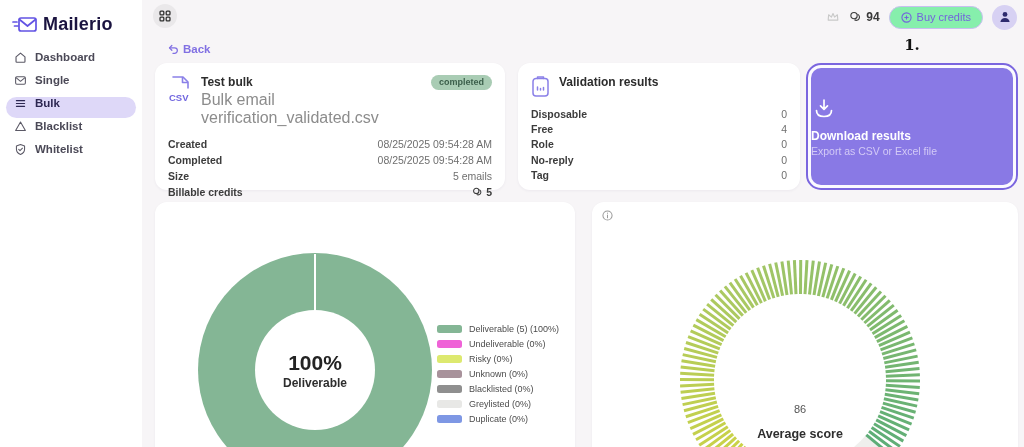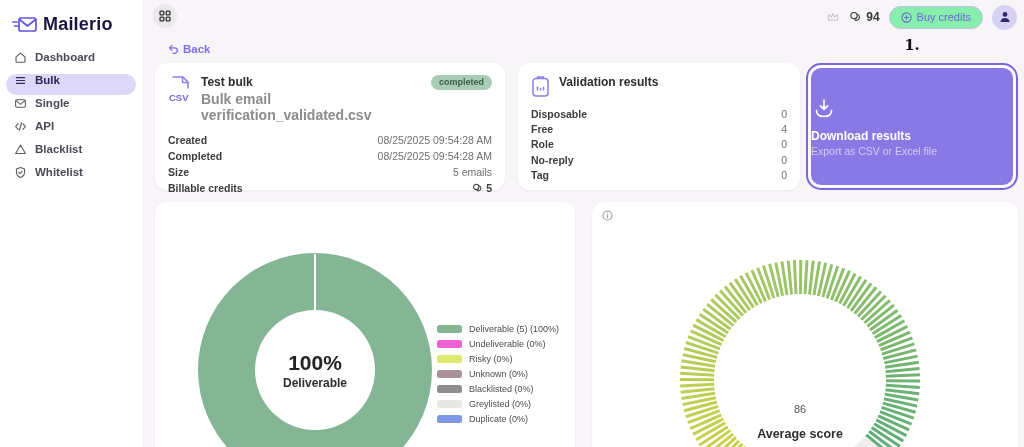--- a/index.html
+++ b/index.html
@@ -31,21 +31,21 @@
     color:#8170e3;font-size:11.5px;font-weight:700;cursor:pointer;}
 
   
   .card{position:absolute;background:#fff;border-radius:12px;box-shadow:0 1px 3px rgba(30,25,70,.05);}
   .bulk-card{left:155px;top:63px;width:350px;height:127px;}
   .validation-card{left:518px;top:63px;width:282px;height:127px;}
 
   .card-head{display:flex;align-items:flex-start;padding:12px 13px 4px 13px;}
   .head-texts{margin-left:9px;display:flex;flex-direction:column;gap:2px;}
   .card-title{font-size:12px;font-weight:bold;color:#2c2c2c;}
-  .card-sub{font-size:14px;color:#8c8c8c;font-weight:bold;}
+  .card-sub{font-size:16px;color:#8c8c8c;}
   .badge{margin-left:auto;font-size:9px;font-weight:bold;color:#3c5f4b;background:#a9ccb4;
     padding:3px 8px;border-radius:9px;line-height:1;}
   .rows{display:flex;flex-direction:column;}
   .rowline{display:flex;align-items:center;justify-content:space-between;padding:0 13px;height:16px;}
   .rowline .rlabel{font-size:10.5px;font-weight:600;color:#3c3c3c;}
   .rowline .rvalue{font-size:10.5px;color:#6f6f6f;display:flex;align-items:center;gap:3px;}
   .rvalue.strong{font-weight:bold;color:#3a3a3a;}
   .vhead{display:flex;align-items:flex-start;padding:12px 13px 8px 13px;gap:9px;}
 
   
@@ -97,44 +97,36 @@
     </div>
     <div class="nav">
       <div class="nav-item">
         <span class="nicon">
           <svg width="13" height="13" viewBox="0 0 16 16" fill="none" stroke="currentColor" stroke-width="1.4" stroke-linejoin="round">
               <path d="M2.5 7.2 8 2.6l5.5 4.6V13a.9.9 0 0 1-.9.9H3.4a.9.9 0 0 1-.9-.9z"></path>
             </svg>
         </span>
         <span>Dashboard</span>
       </div>
-      <div class="nav-item active" style="background-color: rgb(222, 216, 248);">
-        <span class="nicon">
-          <svg width="13" height="13" viewBox="0 0 16 16" fill="none" stroke="currentColor" stroke-width="1.5" stroke-linecap="round">
-              <path d="M3 4.5h10M3 8h10M3 11.5h10"></path>
-            </svg>
-        </span>
-        <span>Bulk</span>
-      </div>
       <div class="nav-item">
         <span class="nicon">
           <svg width="13" height="13" viewBox="0 0 16 16" fill="none" stroke="currentColor" stroke-width="1.3" stroke-linejoin="round">
               <rect x="2" y="3.5" width="12" height="9" rx="1.5"></rect>
               <path d="M2.5 4.5 8 9l5.5-4.5"></path>
             </svg>
         </span>
         <span>Single</span>
       </div>
-      <div class="nav-item">
+      <div class="nav-item active" style="background-color: rgb(222, 216, 248);">
         <span class="nicon">
-          <svg width="13" height="13" viewBox="0 0 16 16" fill="none" stroke="currentColor" stroke-width="1.4" stroke-linecap="round" stroke-linejoin="round">
-              <path d="M5 4.5 2 8l3 3.5M11 4.5 14 8l-3 3.5M9.2 3.5 6.8 12.5"></path>
+          <svg width="13" height="13" viewBox="0 0 16 16" fill="none" stroke="currentColor" stroke-width="1.5" stroke-linecap="round">
+              <path d="M3 4.5h10M3 8h10M3 11.5h10"></path>
             </svg>
         </span>
-        <span>API</span>
+        <span>Bulk</span>
       </div>
       <div class="nav-item">
         <span class="nicon">
           <svg width="13" height="13" viewBox="0 0 16 16" fill="none" stroke="currentColor" stroke-width="1.3" stroke-linejoin="round">
               <path d="M8 2.5 14 13H2z"></path>
             </svg>
         </span>
         <span>Blacklist</span>
       </div>
       <div class="nav-item">

